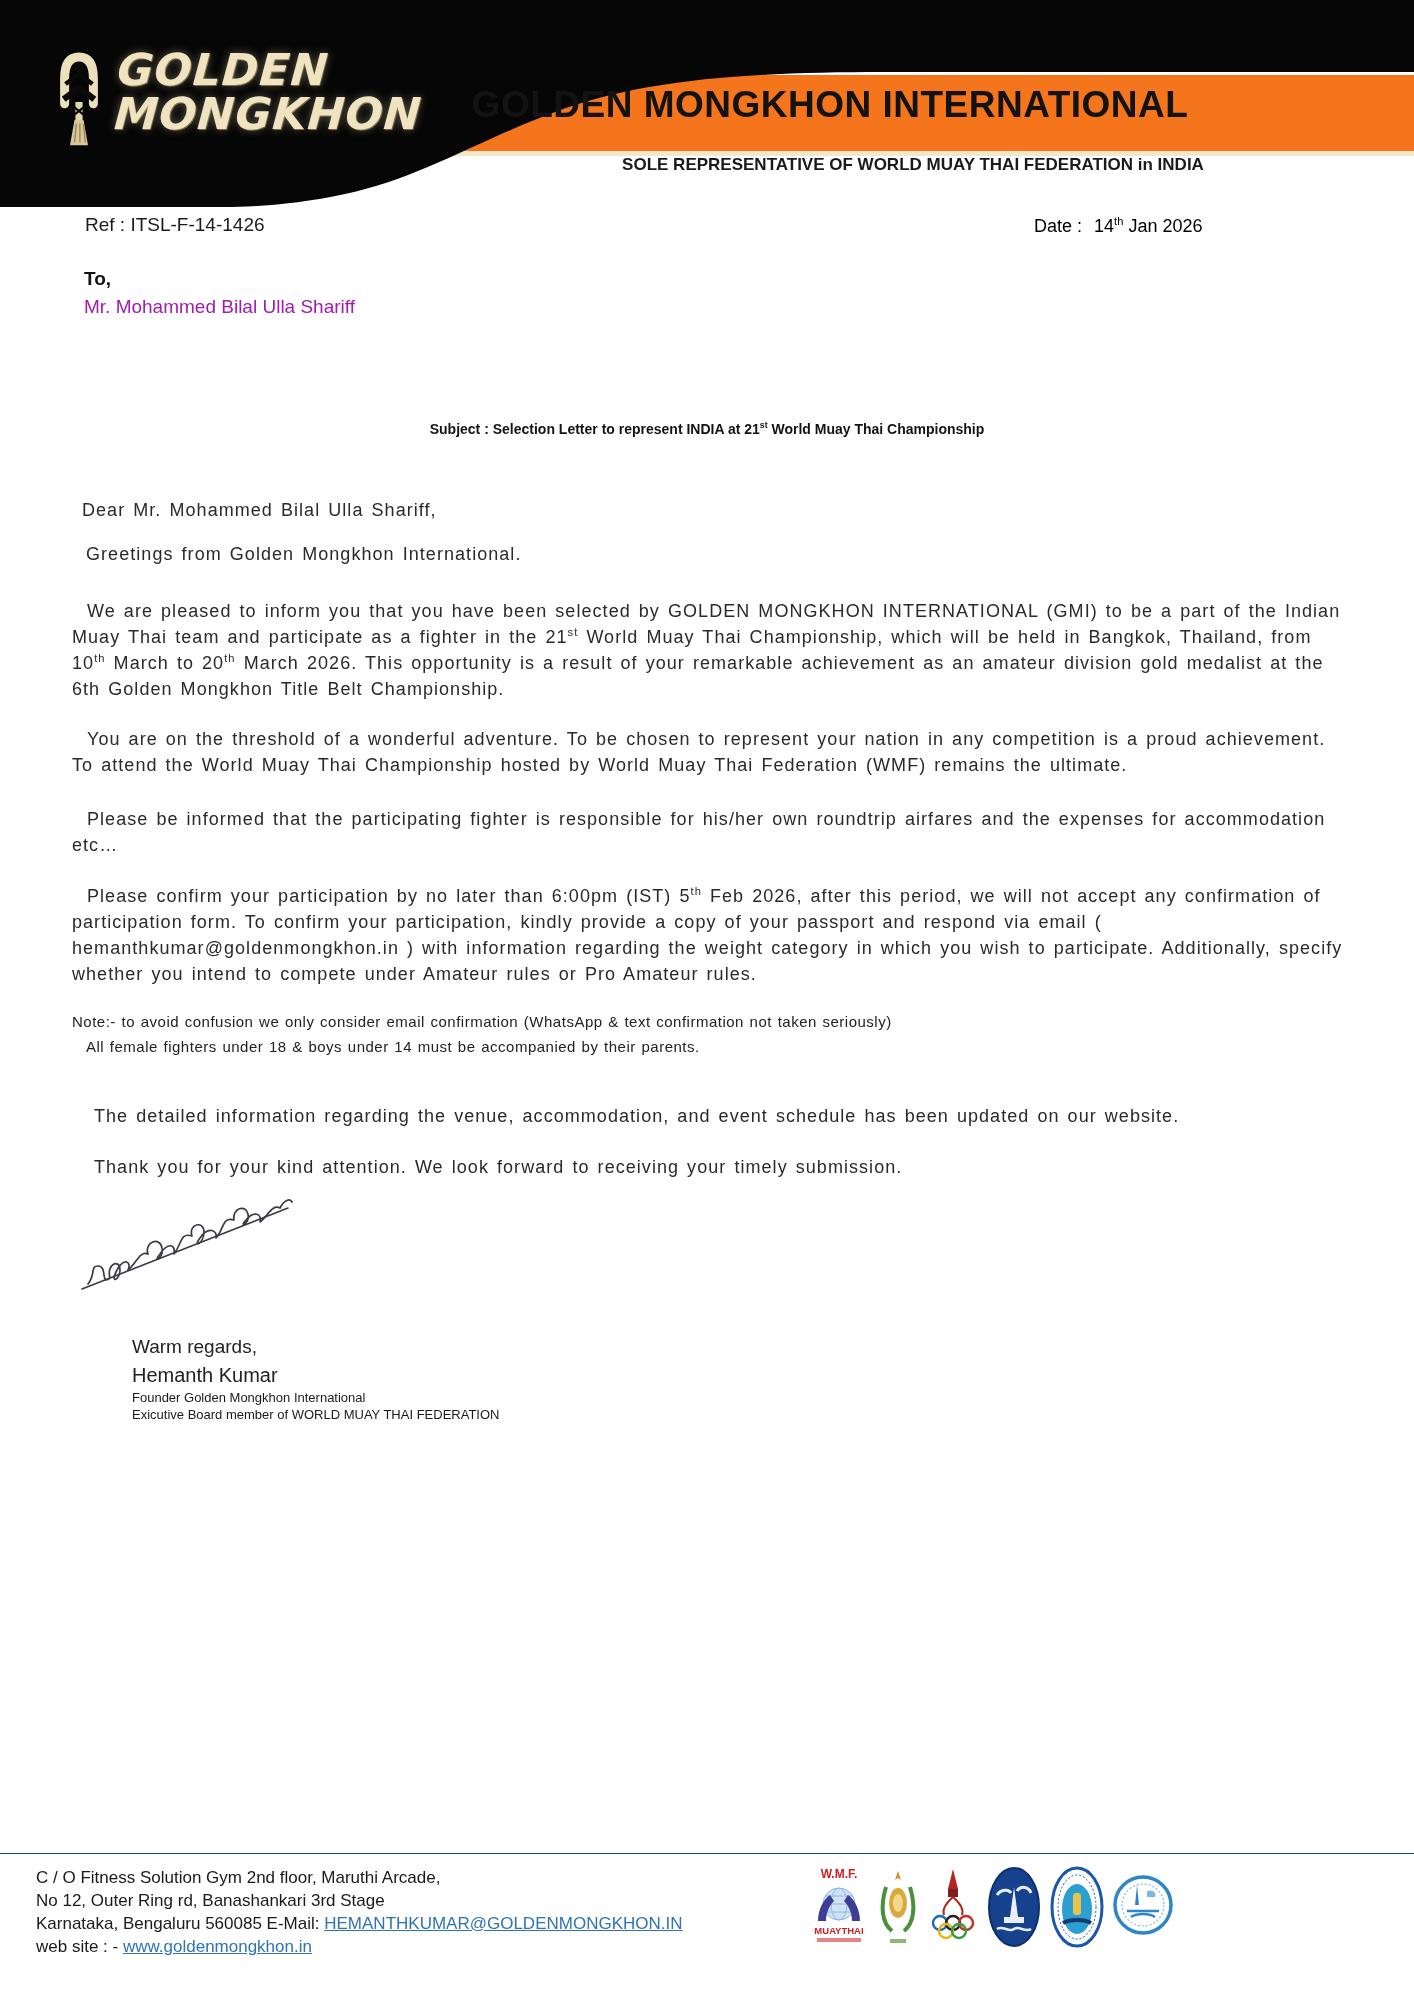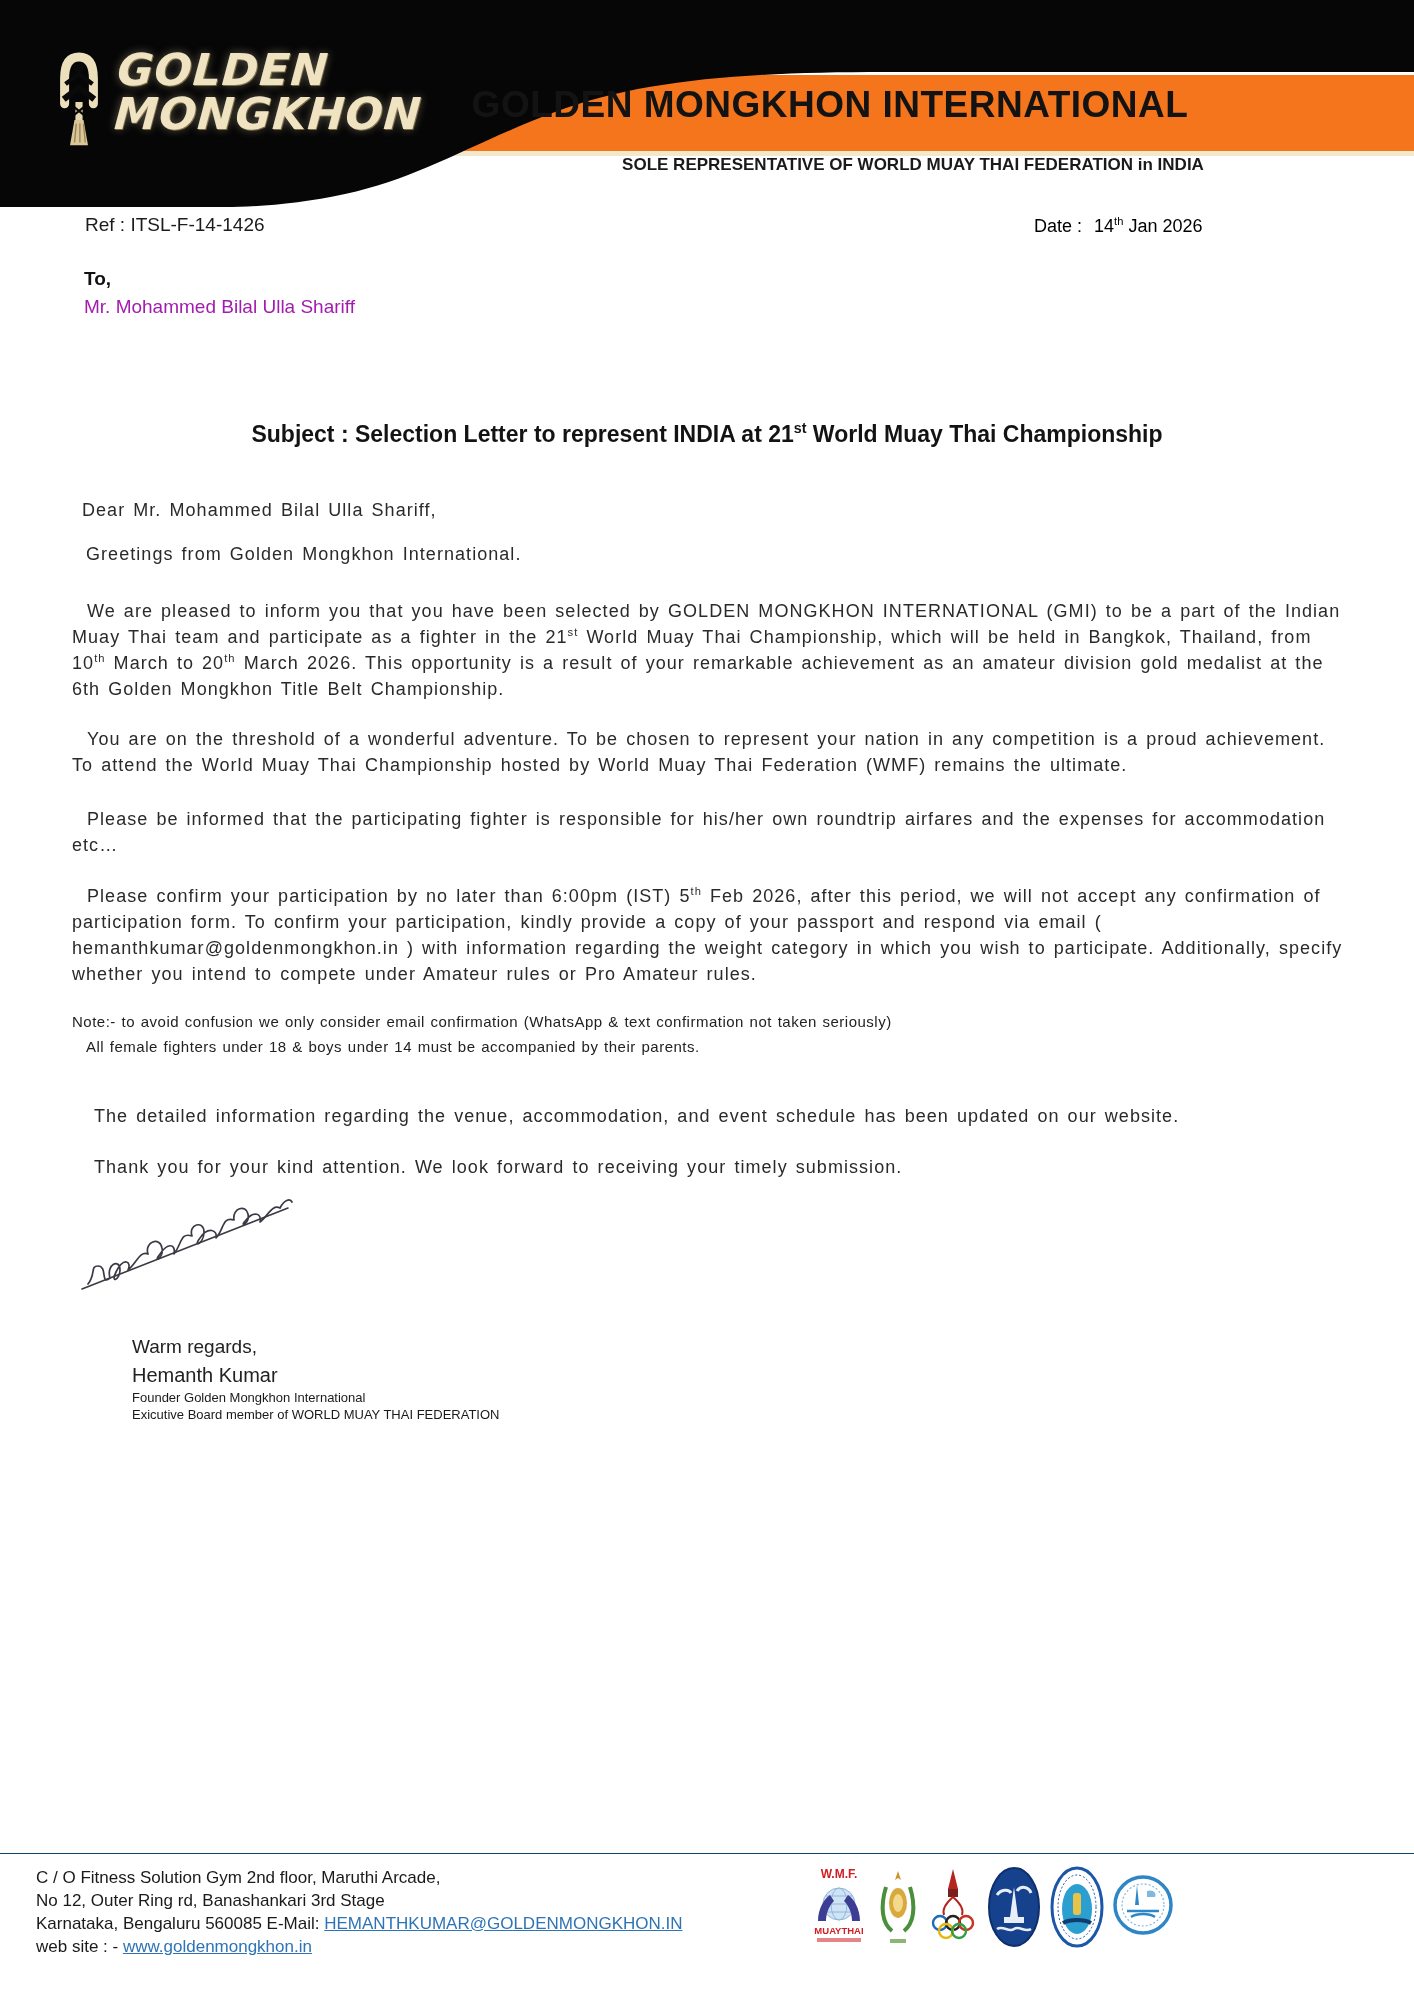--- a/index.html
+++ b/index.html
@@ -40,21 +40,21 @@
     z-index:3;white-space:nowrap;
   }
   
   .ref-line{position:absolute;left:85px;top:214px;font-size:19px;color:#1c1c1c;}
   .date-line{position:absolute;left:1012px;top:216px;font-size:18px;color:#000000;margin-left:22px;}
   .date-line .date-value{margin-left:12px;}
   .to-label{position:absolute;left:84px;top:268px;font-size:19px;font-weight:bold;color:#111;}
   .to-name{position:absolute;left:84px;top:296px;font-size:19px;color:#a21caf;}
   .subject-line{
     position:absolute;left:0;top:421px;width:1414px;text-align:center;
-    font-size:23px;font-weight:bold;color:#131313;
+    font-size:14px;font-weight:bold;color:#131313;
   }
   sup{font-size:.62em;line-height:0;}
   
   .bodypara{
     position:absolute;left:72px;width:1278px;
     font-size:18px;line-height:26px;letter-spacing:1.05px;word-spacing:2px;
     color:#2a2a2a;
   }
   .p-salutation{top:497px;text-indent:10px;}
   .p-greeting{top:541px;text-indent:14px;}

